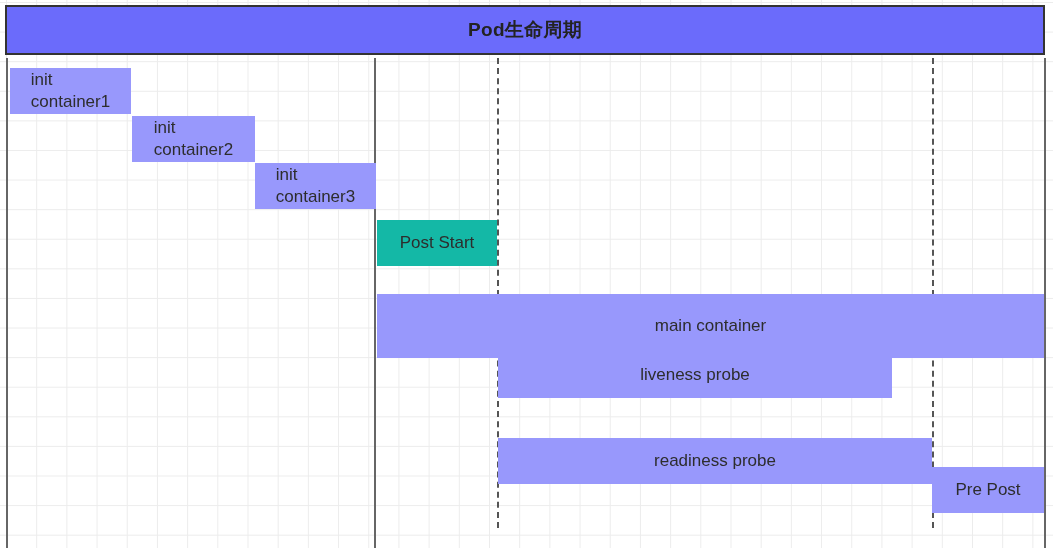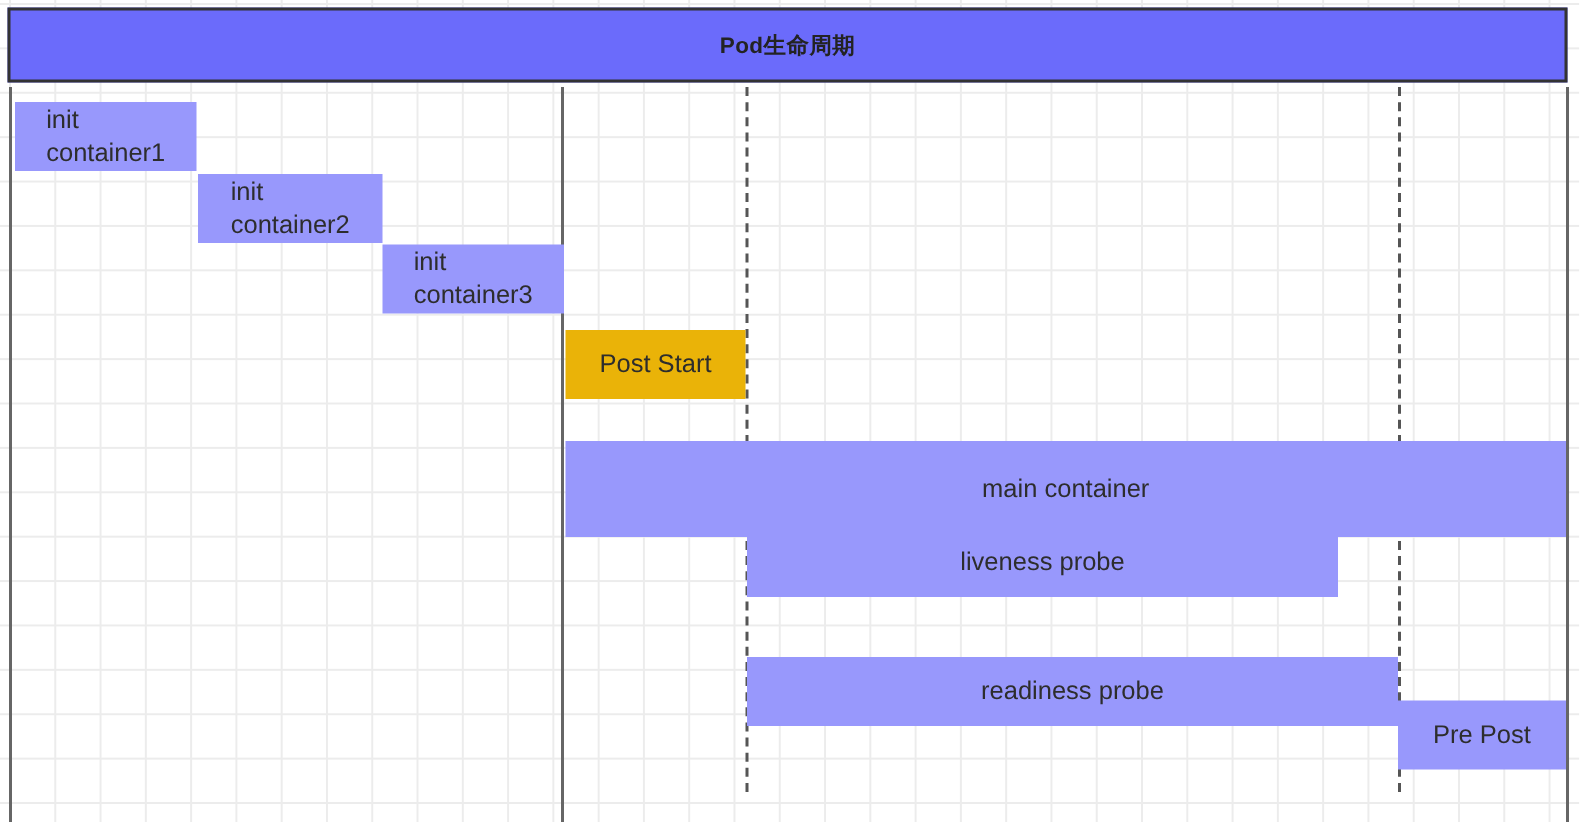--- a/index.html
+++ b/index.html
@@ -43,21 +43,21 @@
     left: 5px; top: 5px;
     width: 1040px; height: 50px;
     background: #6b6bfb;
     border: 2px solid #333333;
     box-sizing: border-box;
     display: flex;
     align-items: center;
     justify-content: center;
   }
   #title-bar .title-text {
-    font-size: 15px;
+    font-size: 19px;
     font-weight: bold;
     color: #232323;
     letter-spacing: 0.3px;
   }
   
   .bar {
     position: absolute;
     background: #9898fc;
     display: flex;
     align-items: center;
@@ -99,21 +99,21 @@
 container1</span>
       </div>
       <div class="bar" style="left: 132px; top: 116px; width: 123px; height: 46px; background: rgb(152, 152, 252);">
         <span class="bar-label">init
 container2</span>
       </div>
       <div class="bar" style="left: 255px; top: 163px; width: 121px; height: 46px; background: rgb(152, 152, 252);">
         <span class="bar-label">init
 container3</span>
       </div>
-      <div class="bar" style="left: 377px; top: 220px; width: 120px; height: 46px; background: #eab308;">
+      <div class="bar" style="left: 377px; top: 220px; width: 120px; height: 46px; background: #14b8a6;">
         <span class="bar-label">Post Start</span>
       </div>
       <div class="bar" style="left: 377px; top: 294px; width: 667px; height: 64px; background: rgb(152, 152, 252);">
         <span class="bar-label">main container</span>
       </div>
       <div class="bar" style="left: 498px; top: 352px; width: 394px; height: 46px; background: rgb(152, 152, 252);">
         <span class="bar-label">liveness probe</span>
       </div>
       <div class="bar" style="left: 498px; top: 410px; width: 434px; height: 46px; background: rgb(152, 152, 252); margin-top: 28px;">
         <span class="bar-label">readiness probe</span>

